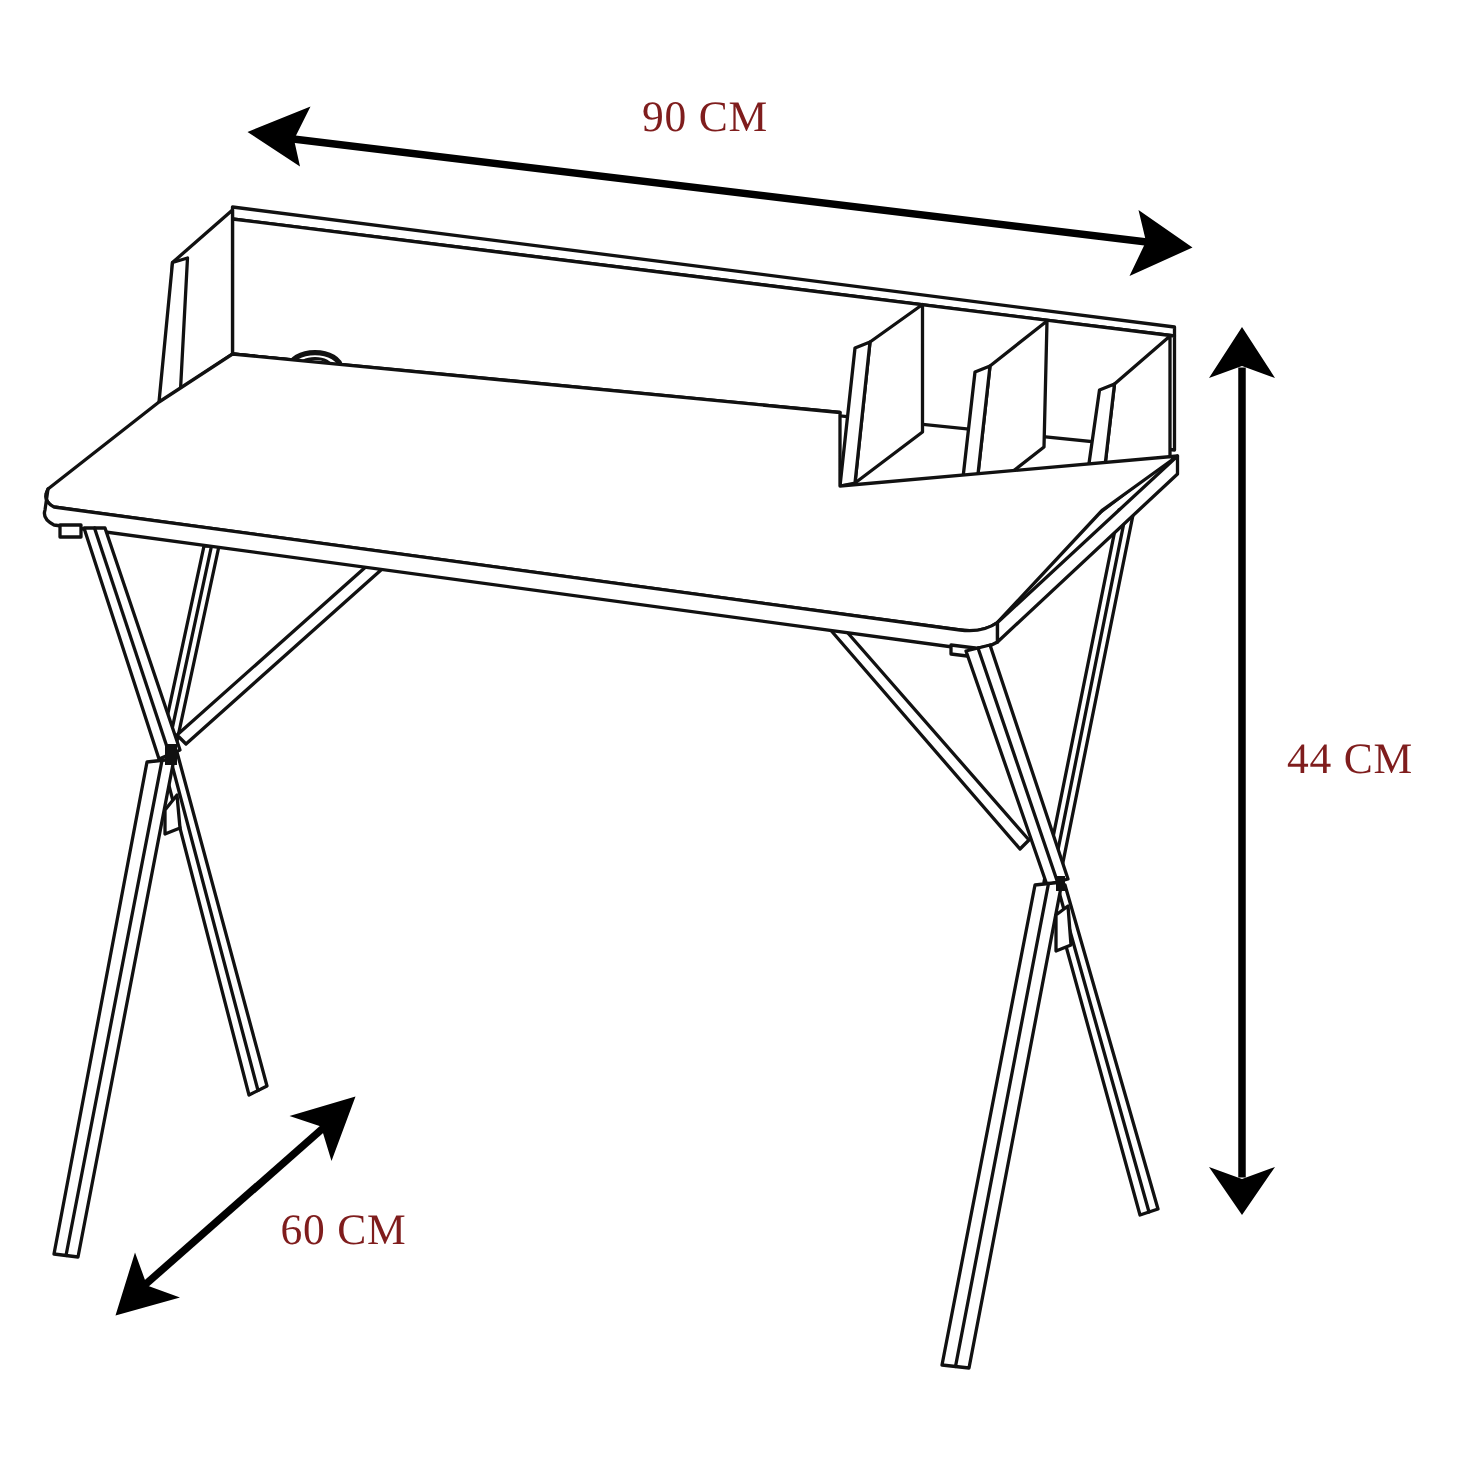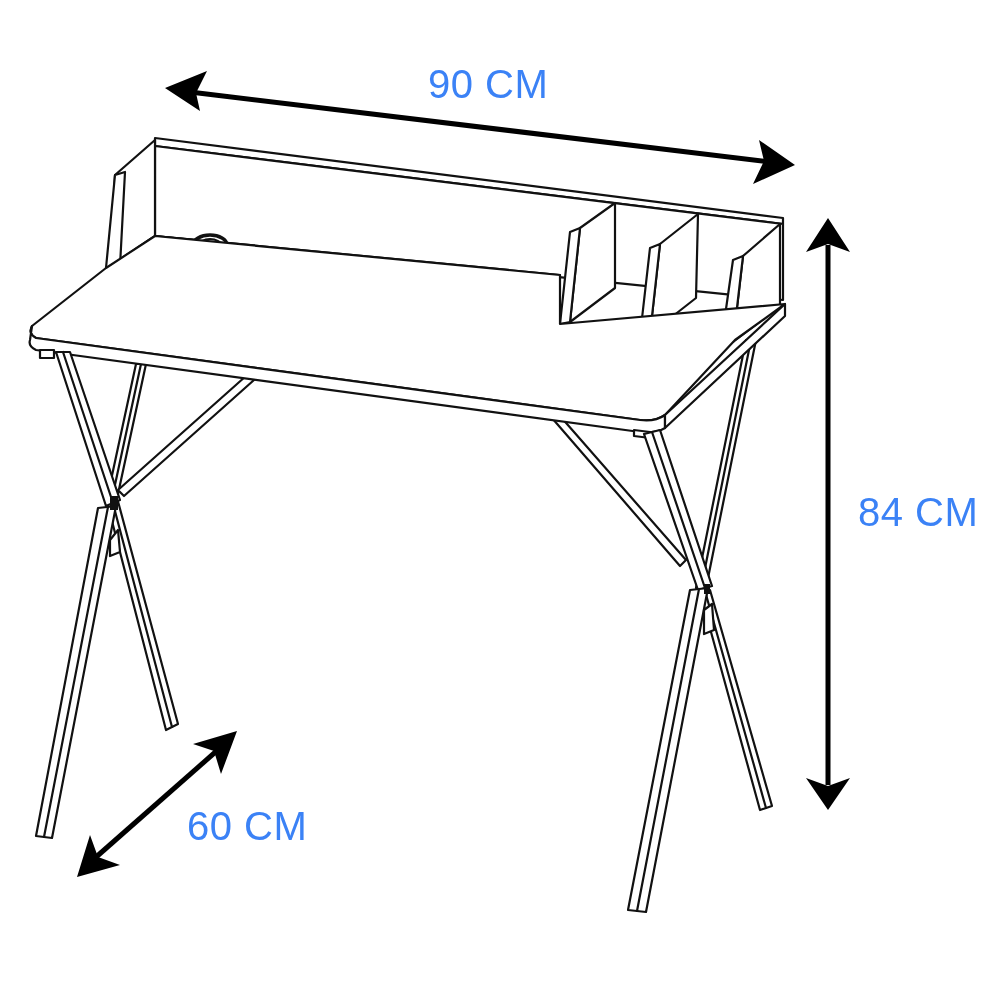--- a/index.html
+++ b/index.html
@@ -4,23 +4,23 @@
 <style>
   html, body { margin: 0; padding: 0; background: #ffffff; }
   body { width: 984px; height: 984px; position: relative; overflow: hidden; }
   #diagram { position: absolute; left: 0; top: 0; width: 984px; height: 984px; }
   .ln { fill: none; stroke: #111111; stroke-width: 2.2; stroke-linejoin: round; stroke-linecap: round; }
   .face { fill: #ffffff; stroke: #111111; stroke-width: 2.2; stroke-linejoin: round; }
   .dim { stroke: #000000; stroke-width: 5; fill: none; stroke-linecap: butt; }
   .head { fill: #000000; stroke: none; }
   .lbl {
     position: absolute;
-    font-family: Liberation Sans, sans-serif;
-    font-size: 40px;
-    color: #3b82f6;
+    font-family: Liberation Serif, serif;
+    font-size: 29px;
+    color: #7f1d1d;
     letter-spacing: 0.5px;
     line-height: 1;
     white-space: nowrap;
   }
 </style>
 </head>
 <body>
 
 <svg id="diagram" viewBox="0 0 984 984" xmlns="http://www.w3.org/2000/svg">
 
@@ -132,14 +132,14 @@
   </g>
 
   <g>
     <line class="dim" x1="95" y1="858" x2="220" y2="748"></line>
     <polygon class="head" points="237,731 221,774 214,751 193,744"></polygon>
     <polygon class="head" points="77,877 90,835 98,857 120,865"></polygon>
   </g>
 </svg>
 
 <div class="lbl" style="left:428px; top:64px;">90 CM</div>
-<div class="lbl" style="left:858px; top:492px;">84 CM</div>
+<div class="lbl" style="left:858px; top:492px;">44 CM</div>
 <div class="lbl" style="left:187px; top:806px;">60 CM</div>
 
 </body></html>

